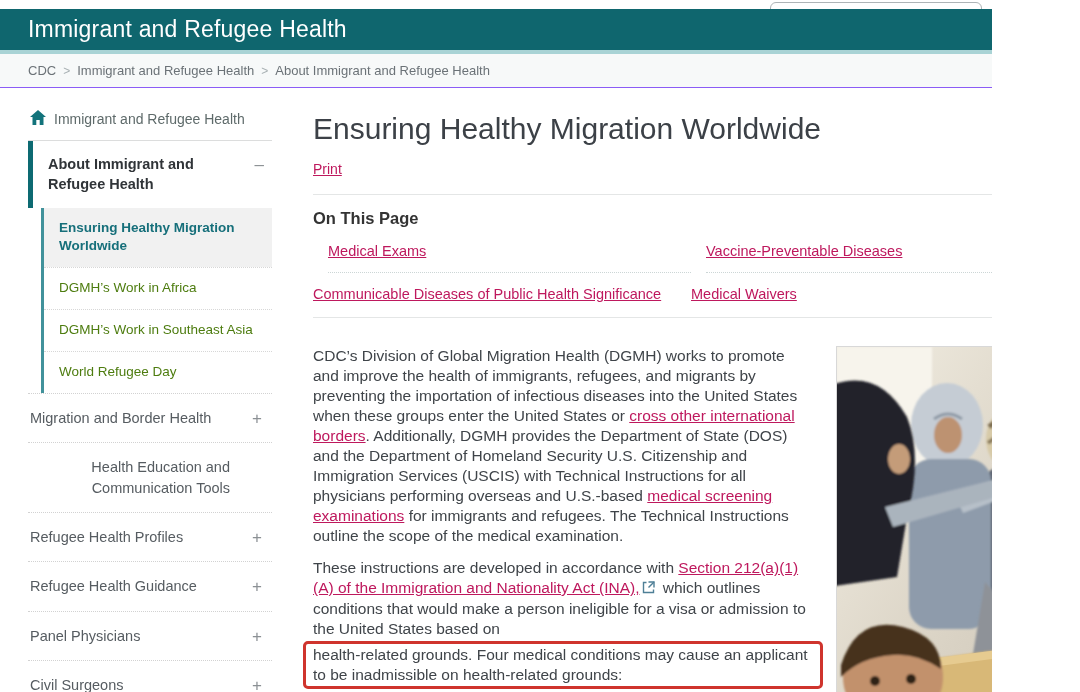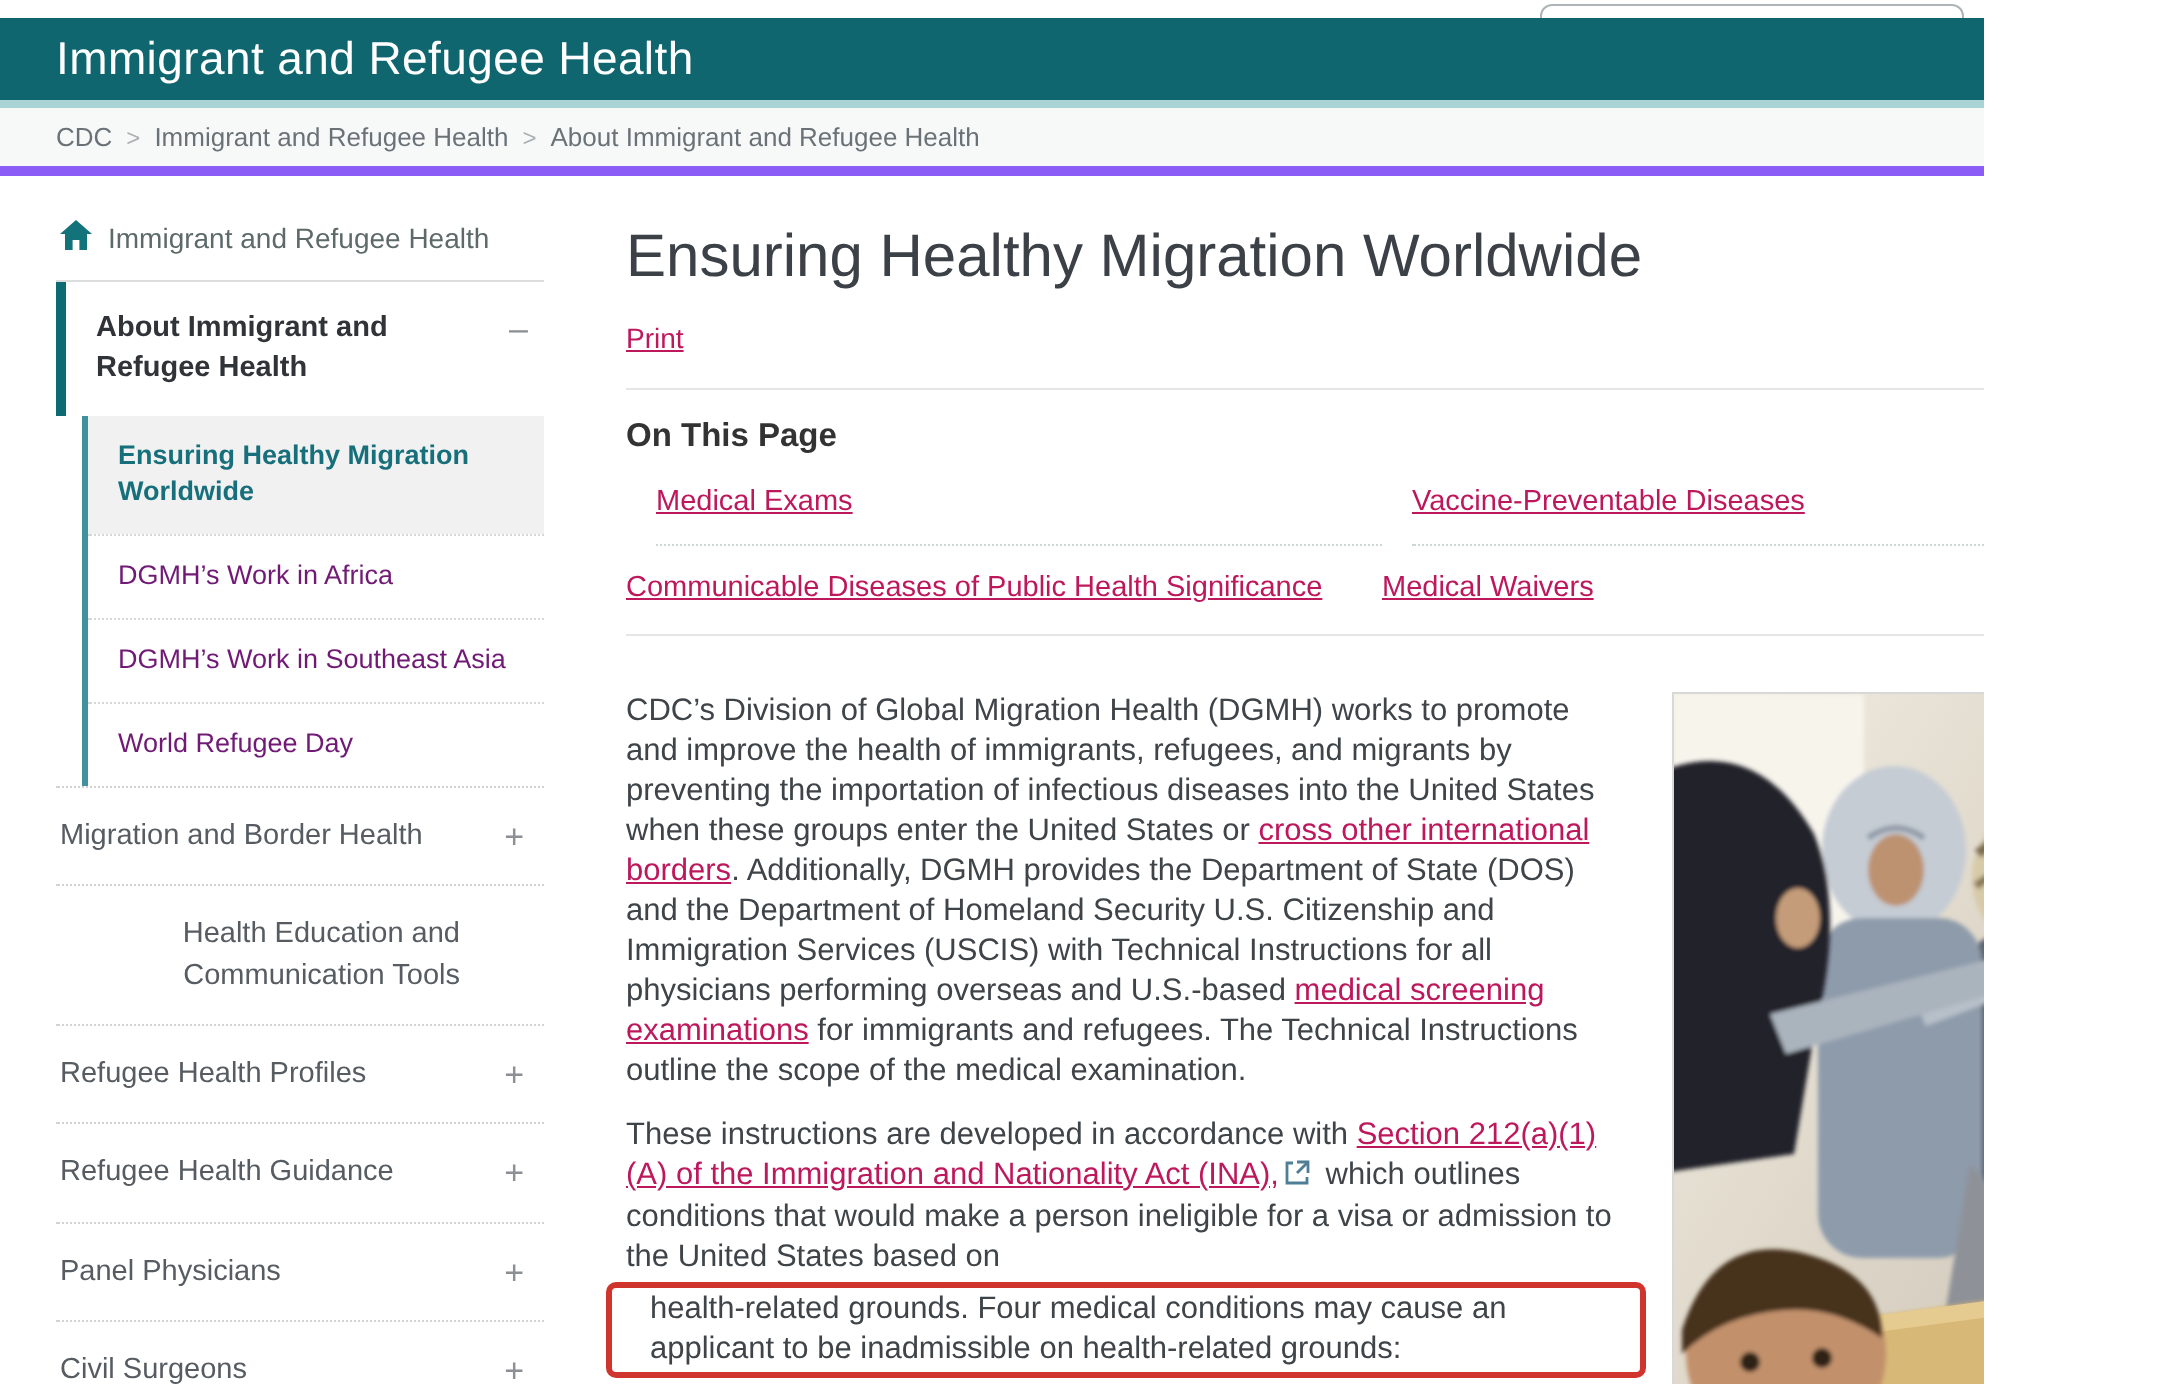--- a/index.html
+++ b/index.html
@@ -11,37 +11,37 @@
   .topstrip { position:relative; height:9px; background:#fff; overflow:hidden; }
   .search-peek { position:absolute; right:10px; top:2px; width:212px; height:28px;
     border:1px solid #aeb4b7; border-radius:6px; background:#fff; }
 
   
   .banner { height:45px; background:#0f666e; border-bottom:4px solid #a9d3d5;
     display:flex; align-items:center; padding-left:28px; }
   .banner-title { color:#ffffff; font-size:23px; font-weight:400; letter-spacing:.2px; }
 
   
-  .breadcrumb { height:34px; background:#f7f9f9; border-bottom:5px solid #8b5cf6;
+  .breadcrumb { height:34px; background:#f7f9f9; border-bottom:1px solid #8b5cf6;
     display:flex; align-items:center; padding-left:28px; font-size:13px; color:#6b7277; gap:7px; }
   .crumb { color:#6b7277; text-decoration:none; }
   .crumb-sep { color:#a8b0b3; font-size:12px; }
 
   .content { display:flex; padding:22px 0 0 28px; }
 
   
   .sidebar { width:244px; flex-shrink:0; }
   .side-home { display:flex; align-items:center; gap:8px; padding:0 0 12px 2px;
     border-bottom:1px solid #dcdddd; color:#5e6a6a; font-size:14px; cursor:pointer; }
   .side-about { border-left:5px solid #0d6a72; padding:13px 8px 13px 15px; display:flex;
     justify-content:space-between; align-items:flex-start; font-weight:bold; font-size:14.5px;
     line-height:1.4; color:#303438; cursor:pointer; }
   .toggle { color:#8b9094; font-weight:400; font-size:17px; line-height:1; padding-top:2px; }
   .side-sub { border-left:3px solid #41929b; margin-left:13px; }
-  .sub-item { padding:11px 10px 11px 15px; font-size:13.5px; line-height:1.4; color:#701a75;
+  .sub-item { padding:11px 10px 11px 15px; font-size:13.5px; line-height:1.4; color:#4d7c0f;
     border-top:1px dotted #d7d7d7; cursor:pointer; }
   .sub-item.first { border-top:none; }
   .sub-item.active { background:#f1f1f1; color:#166f7a; font-weight:bold; }
   .side-item { display:flex; justify-content:space-between; align-items:flex-start;
     padding:14px 10px 14px 2px; font-size:14.5px; line-height:1.4; color:#565c61;
     border-top:1px dotted #d2d2d2; cursor:pointer;text-align:right; }
 
   
   .main { flex:1; padding-left:41px; padding-right:0; }
   .h1 { font-size:30px; font-weight:400; color:#3c4147; margin-top:2px; }
@@ -51,21 +51,21 @@
 
   .otp-heading { font-size:16.5px; font-weight:bold; color:#333; margin:14px 0 2px; }
   .otp-grid { display:grid; grid-template-columns:378px 1fr; }
   .otp-cell { padding:13px 20px 13px 0; font-size:14.5px; }
   .otp-cell.r1 { border-bottom:1px dotted #ccd6d6;margin-left:15px; }
 
   .body-row { display:flex; margin-top:28px; }
   .text-col { width:500px; font-size:15.5px; line-height:20px; color:#3f4449; }
   .para { margin-bottom:12px; }
   .red-annotation { display:block; border:3px solid #cf342d; border-radius:5px;
-    margin:2px -10px 2px -10px; padding:1px 19px; }
+    margin:2px -10px 2px -10px; padding:1px 7px; }
 
   .ext-icon { display:inline-block; vertical-align:-1px; margin:0 3px; }
 
   .photo-col { margin-left:23px; }
   .photo-frame { width:252px; height:405px; border:1px solid #d8d8d8; background:#fff; overflow:hidden; }
 </style>
 </head>
 <body>
 
 <div class="page">

